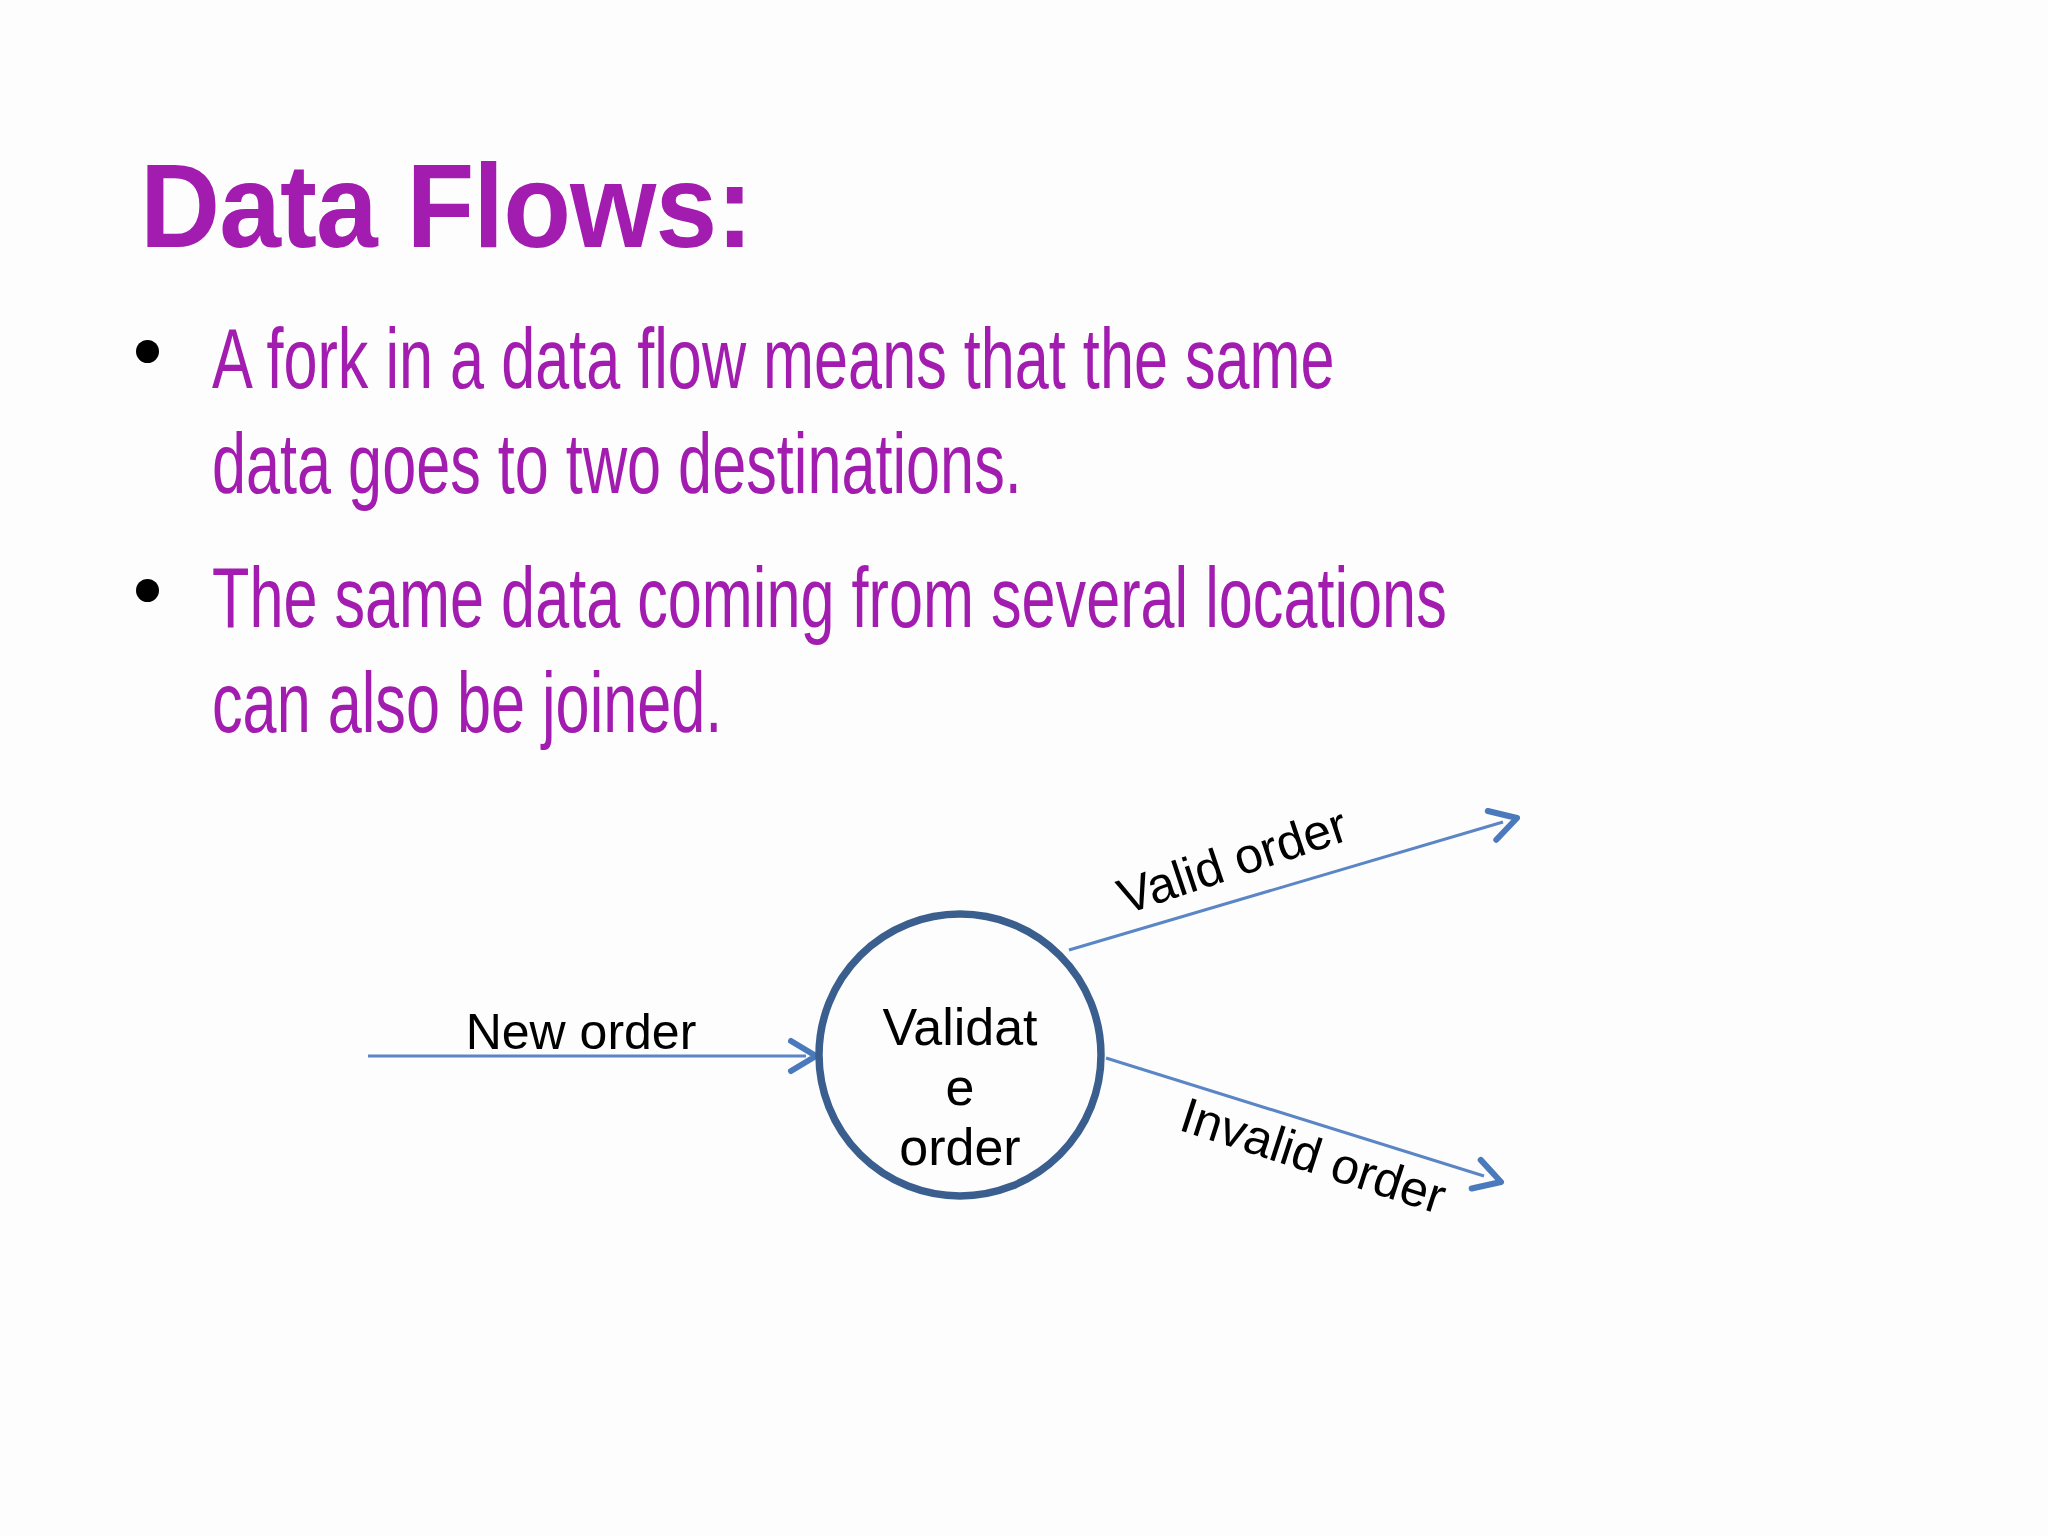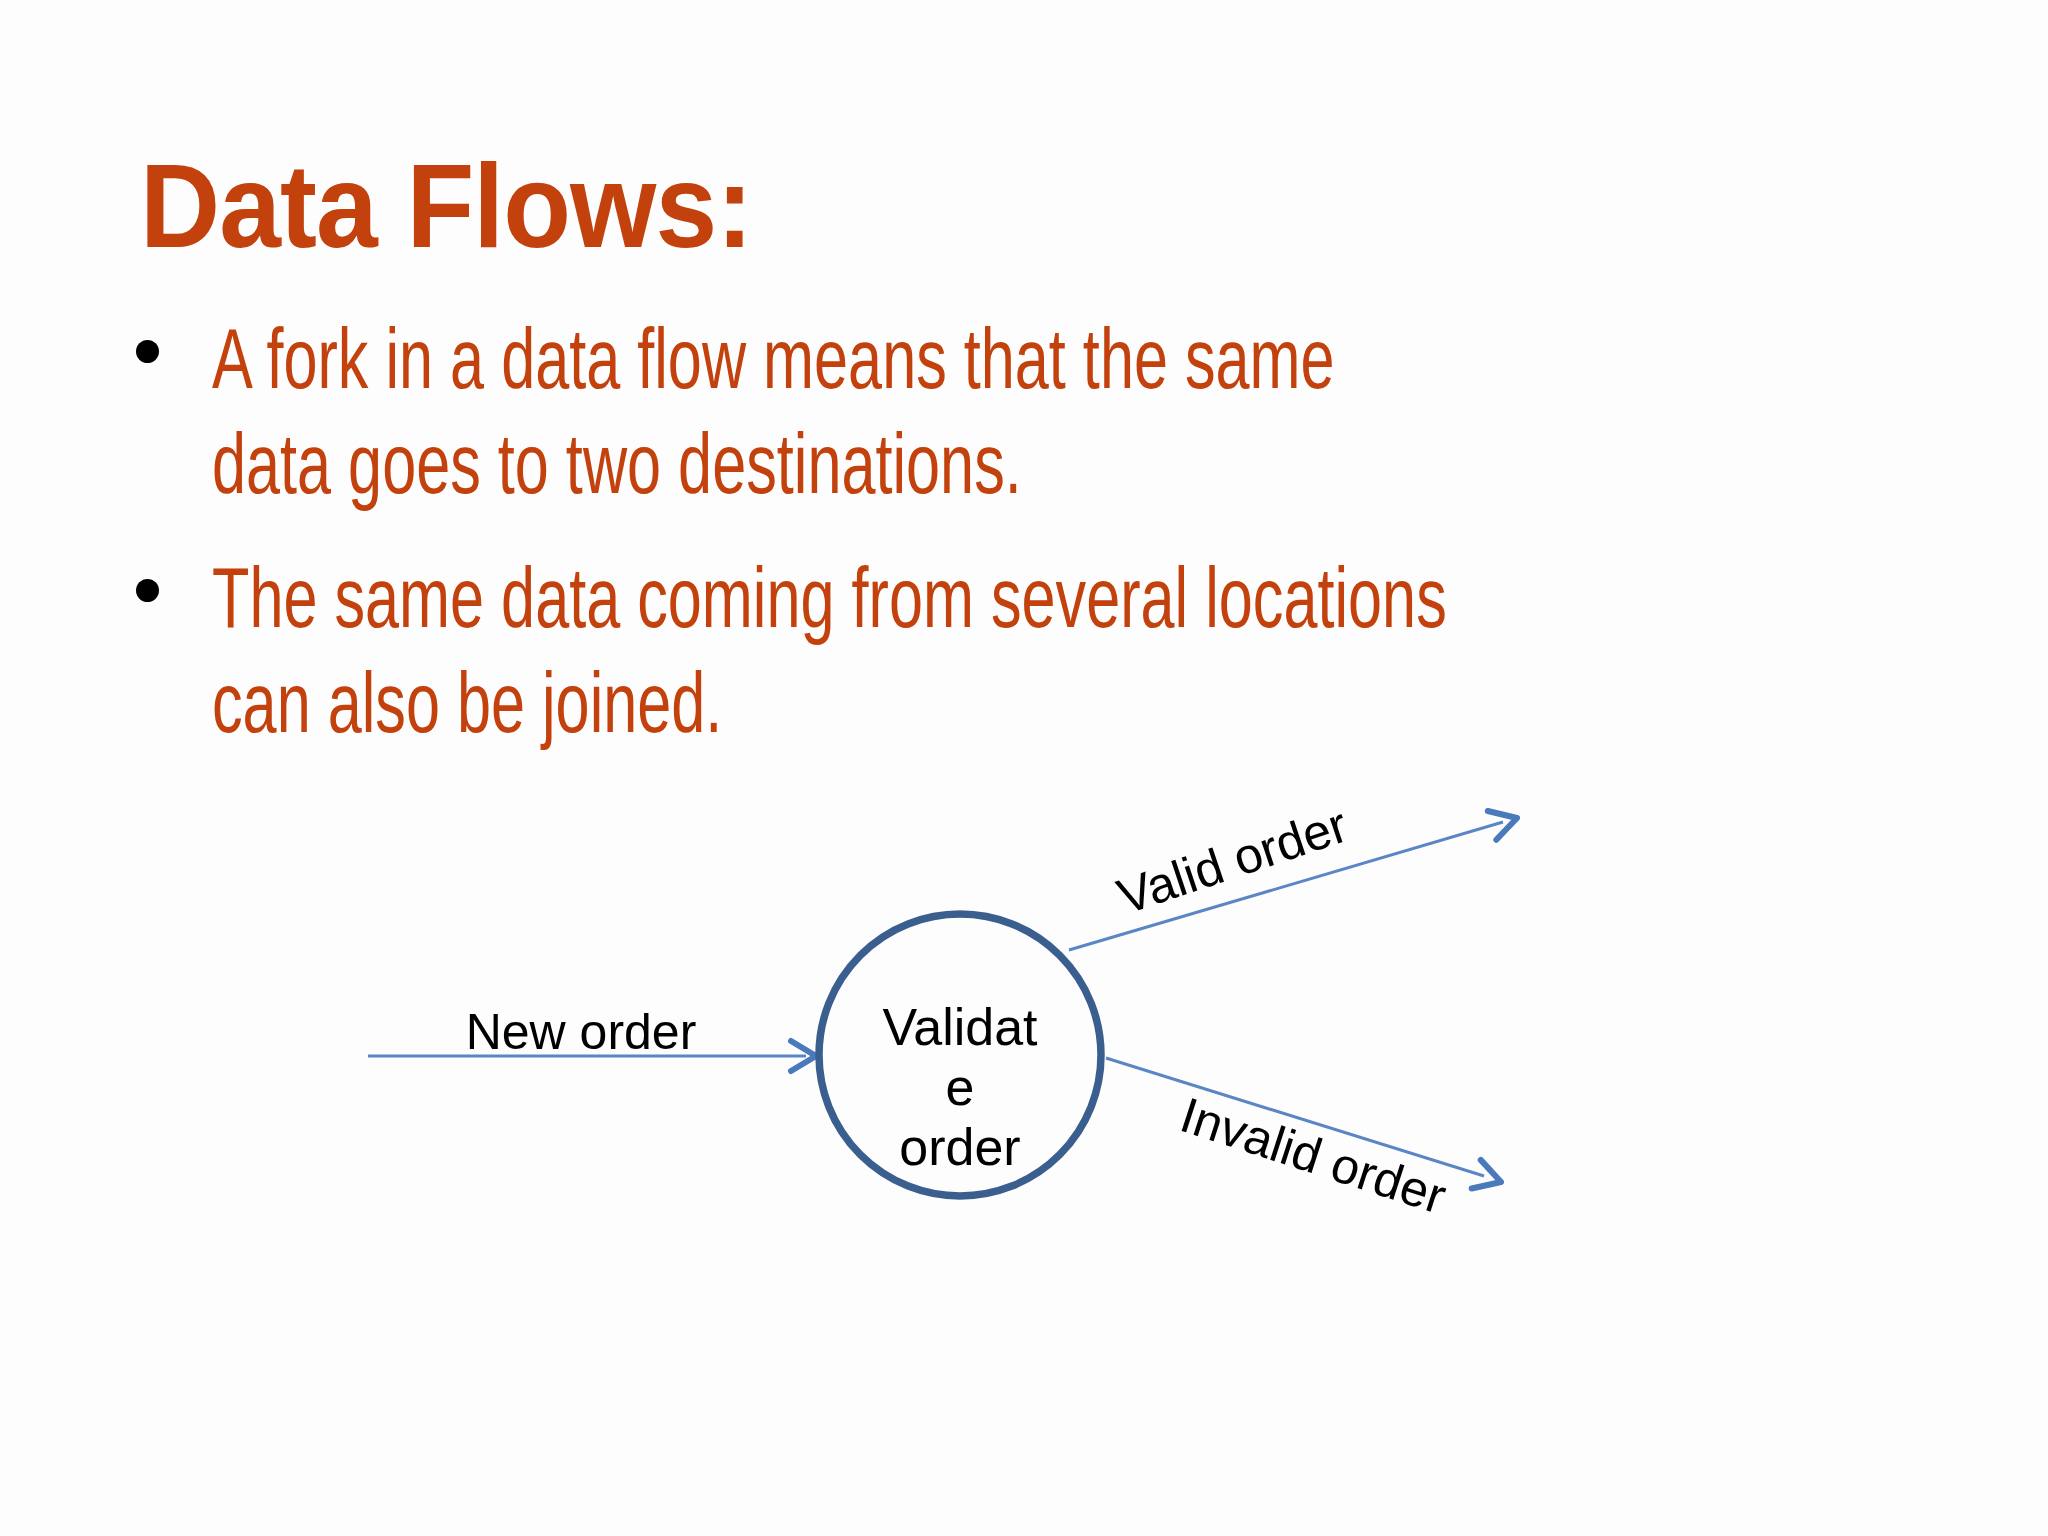--- a/index.html
+++ b/index.html
@@ -3,21 +3,21 @@
 <meta charset="utf-8">
 <style>
   html, body { margin: 0; padding: 0; background: #fdfdfd; }
   .slide {
     position: relative;
     width: 2048px;
     height: 1368px;
     background: #fdfdfd;
     overflow: hidden;
     font-family: "Liberation Sans", sans-serif;
-    color: #c2410c;
+    color: #a21caf;
   }
   .title {
     position: absolute;
     left: 140px;
     top: 147px;
     margin: 0;
     font-size: 118px;
     font-weight: bold;
     line-height: 1;
     letter-spacing: -1px;

